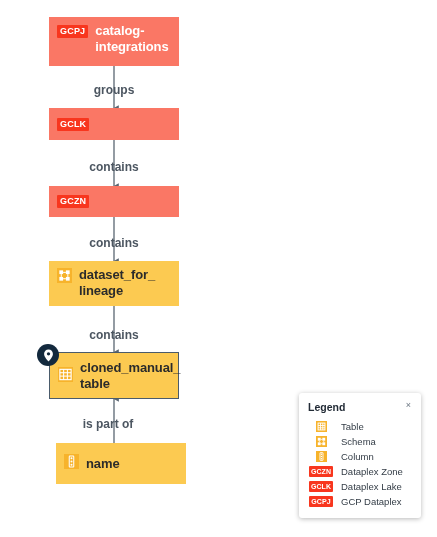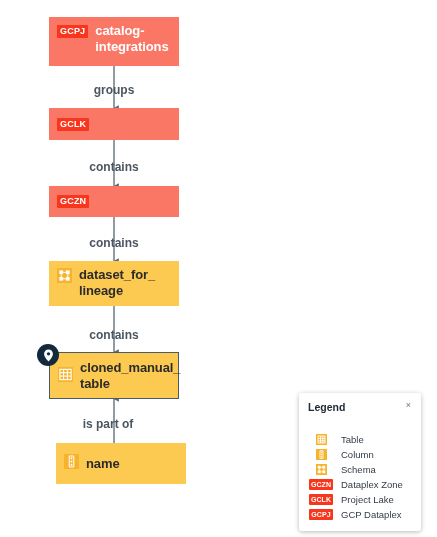--- a/index.html
+++ b/index.html
@@ -109,21 +109,21 @@
     background: #ffffff;
     border-radius: 3px;
     box-shadow: 0 1px 5px rgba(0,0,0,0.28);
     padding: 8px 9px 9px 9px;
     box-sizing: border-box;
   }
   .legend-head {
     display: flex;
     align-items: flex-start;
     justify-content: space-between;
-    margin-bottom: 19px;
+    margin-bottom: 6px;
   }
   .legend-title {
     font-size: 10.5px;
     font-weight: bold;
     color: #222b36;
   }
   .legend-close {
     font-size: 9px;
     color: #6b7682;
     line-height: 1;
@@ -272,58 +272,58 @@
         <line x1="9.9" y1="3" x2="9.9" y2="13" stroke="#ffffff" stroke-width="1.3"></line>
       </svg>
     </span>
     <span class="legend-text">Table</span>
   </div>
 
   <div class="legend-row">
     <span class="legend-key">
       <svg width="11" height="11" viewBox="0 0 16 16">
         <rect x="0" y="0" width="16" height="16" fill="#f7b32b"></rect>
-        <rect x="5.8" y="2.4" width="4.4" height="11.2" rx="0.5" fill="none" stroke="#ffffff" stroke-width="1.3"></rect>
-        <circle cx="8" cy="4.8" r="1.0" fill="#ffffff"></circle>
-        <circle cx="8" cy="8.0" r="1.0" fill="#ffffff"></circle>
-        <circle cx="8" cy="11.2" r="1.0" fill="#ffffff"></circle>
-      </svg>
-    </span>
-    <span class="legend-text">Column</span>
-  </div>
-
-  <div class="legend-row">
-    <span class="legend-key">
-      <svg width="11" height="11" viewBox="0 0 16 16">
-        <rect x="0" y="0" width="16" height="16" fill="#f7b32b"></rect>
         <rect x="2.6" y="2.6" width="4.2" height="4.2" fill="#ffffff"></rect>
         <rect x="9.2" y="2.6" width="4.2" height="4.2" fill="#ffffff"></rect>
         <rect x="2.6" y="9.2" width="4.2" height="4.2" fill="#ffffff"></rect>
         <rect x="9.2" y="9.2" width="4.2" height="4.2" fill="#ffffff"></rect>
         <rect x="6.8" y="4.2" width="2.4" height="1.1" fill="#ffffff"></rect>
         <rect x="6.8" y="10.8" width="2.4" height="1.1" fill="#ffffff"></rect>
         <rect x="4.2" y="6.8" width="1.1" height="2.4" fill="#ffffff"></rect>
         <rect x="10.8" y="6.8" width="1.1" height="2.4" fill="#ffffff"></rect>
       </svg>
     </span>
     <span class="legend-text">Schema</span>
   </div>
 
   <div class="legend-row">
     <span class="legend-key">
+      <svg width="11" height="11" viewBox="0 0 16 16">
+        <rect x="0" y="0" width="16" height="16" fill="#f7b32b"></rect>
+        <rect x="5.8" y="2.4" width="4.4" height="11.2" rx="0.5" fill="none" stroke="#ffffff" stroke-width="1.3"></rect>
+        <circle cx="8" cy="4.8" r="1.0" fill="#ffffff"></circle>
+        <circle cx="8" cy="8.0" r="1.0" fill="#ffffff"></circle>
+        <circle cx="8" cy="11.2" r="1.0" fill="#ffffff"></circle>
+      </svg>
+    </span>
+    <span class="legend-text">Column</span>
+  </div>
+
+  <div class="legend-row">
+    <span class="legend-key">
       <span class="legend-badge">GCZN</span>
     </span>
     <span class="legend-text">Dataplex Zone</span>
   </div>
 
   <div class="legend-row">
     <span class="legend-key">
       <span class="legend-badge">GCLK</span>
     </span>
-    <span class="legend-text">Project Lake</span>
+    <span class="legend-text">Dataplex Lake</span>
   </div>
 
   <div class="legend-row">
     <span class="legend-key">
       <span class="legend-badge">GCPJ</span>
     </span>
     <span class="legend-text">GCP Dataplex</span>
   </div>
 </div>
 

